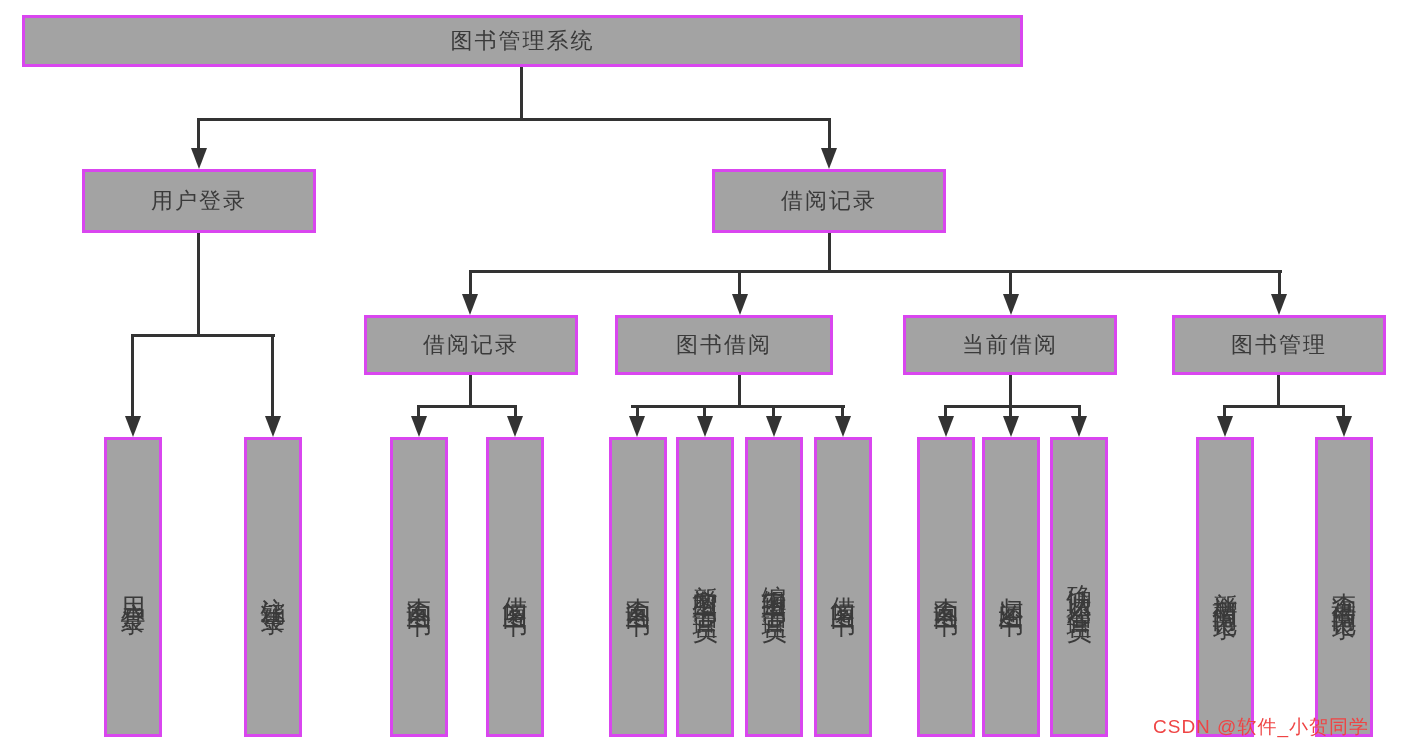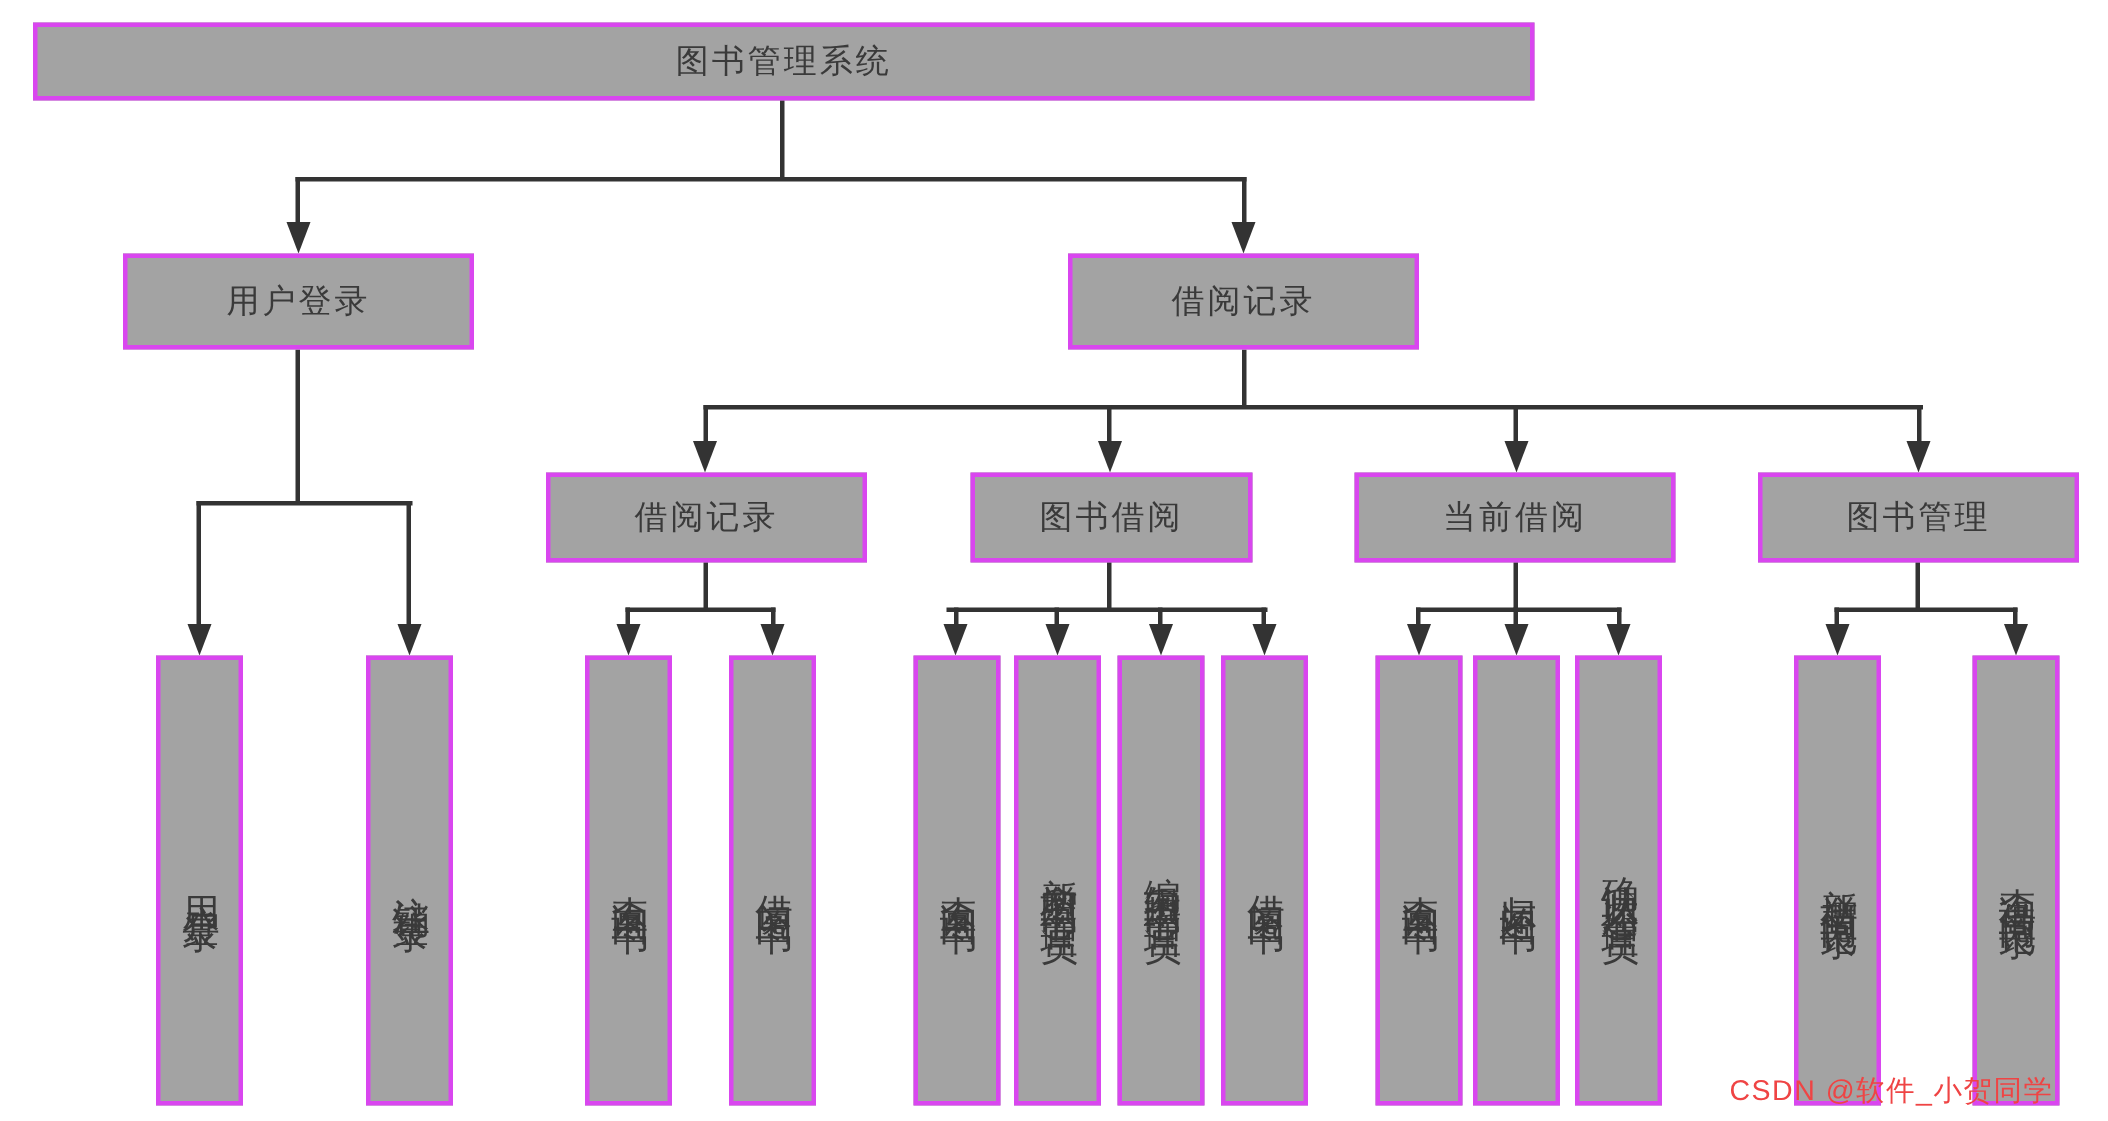--- a/index.html
+++ b/index.html
@@ -128,21 +128,21 @@
   <div class="vline" style="left:1342px;top:405px;height:14px"></div>
   <div class="arrow" style="left:1217px;top:416px"></div>
   <div class="arrow" style="left:1336px;top:416px"></div>
 
   <div class="box hbox" style="left:22px;top:15px;width:1001px;height:52px">图书管理系统</div>
 
   <div class="box hbox" style="left:82px;top:169px;width:234px;height:64px">用户登录</div>
   <div class="box hbox" style="left:712px;top:169px;width:234px;height:64px">借阅记录</div>
 
   <div class="box hbox" style="left:364px;top:315px;width:214px;height:60px">借阅记录</div>
-  <div class="box hbox" style="left:647px;top:315px;width:188px;height:60px">图书借阅</div>
+  <div class="box hbox" style="left:615px;top:315px;width:218px;height:60px">图书借阅</div>
   <div class="box hbox" style="left:903px;top:315px;width:214px;height:60px">当前借阅</div>
   <div class="box hbox" style="left:1172px;top:315px;width:214px;height:60px">图书管理</div>
 
   <div class="box leaf" style="left:104px;top:437px;width:58px;height:300px">用户登录</div>
   <div class="box leaf" style="left:244px;top:437px;width:58px;height:300px">注销登录</div>
 
   <div class="box leaf" style="left:390px;top:437px;width:58px;height:300px">查询图书</div>
   <div class="box leaf" style="left:486px;top:437px;width:58px;height:300px">借阅图书</div>
 
   <div class="box leaf" style="left:609px;top:437px;width:58px;height:300px">查询图书</div>

